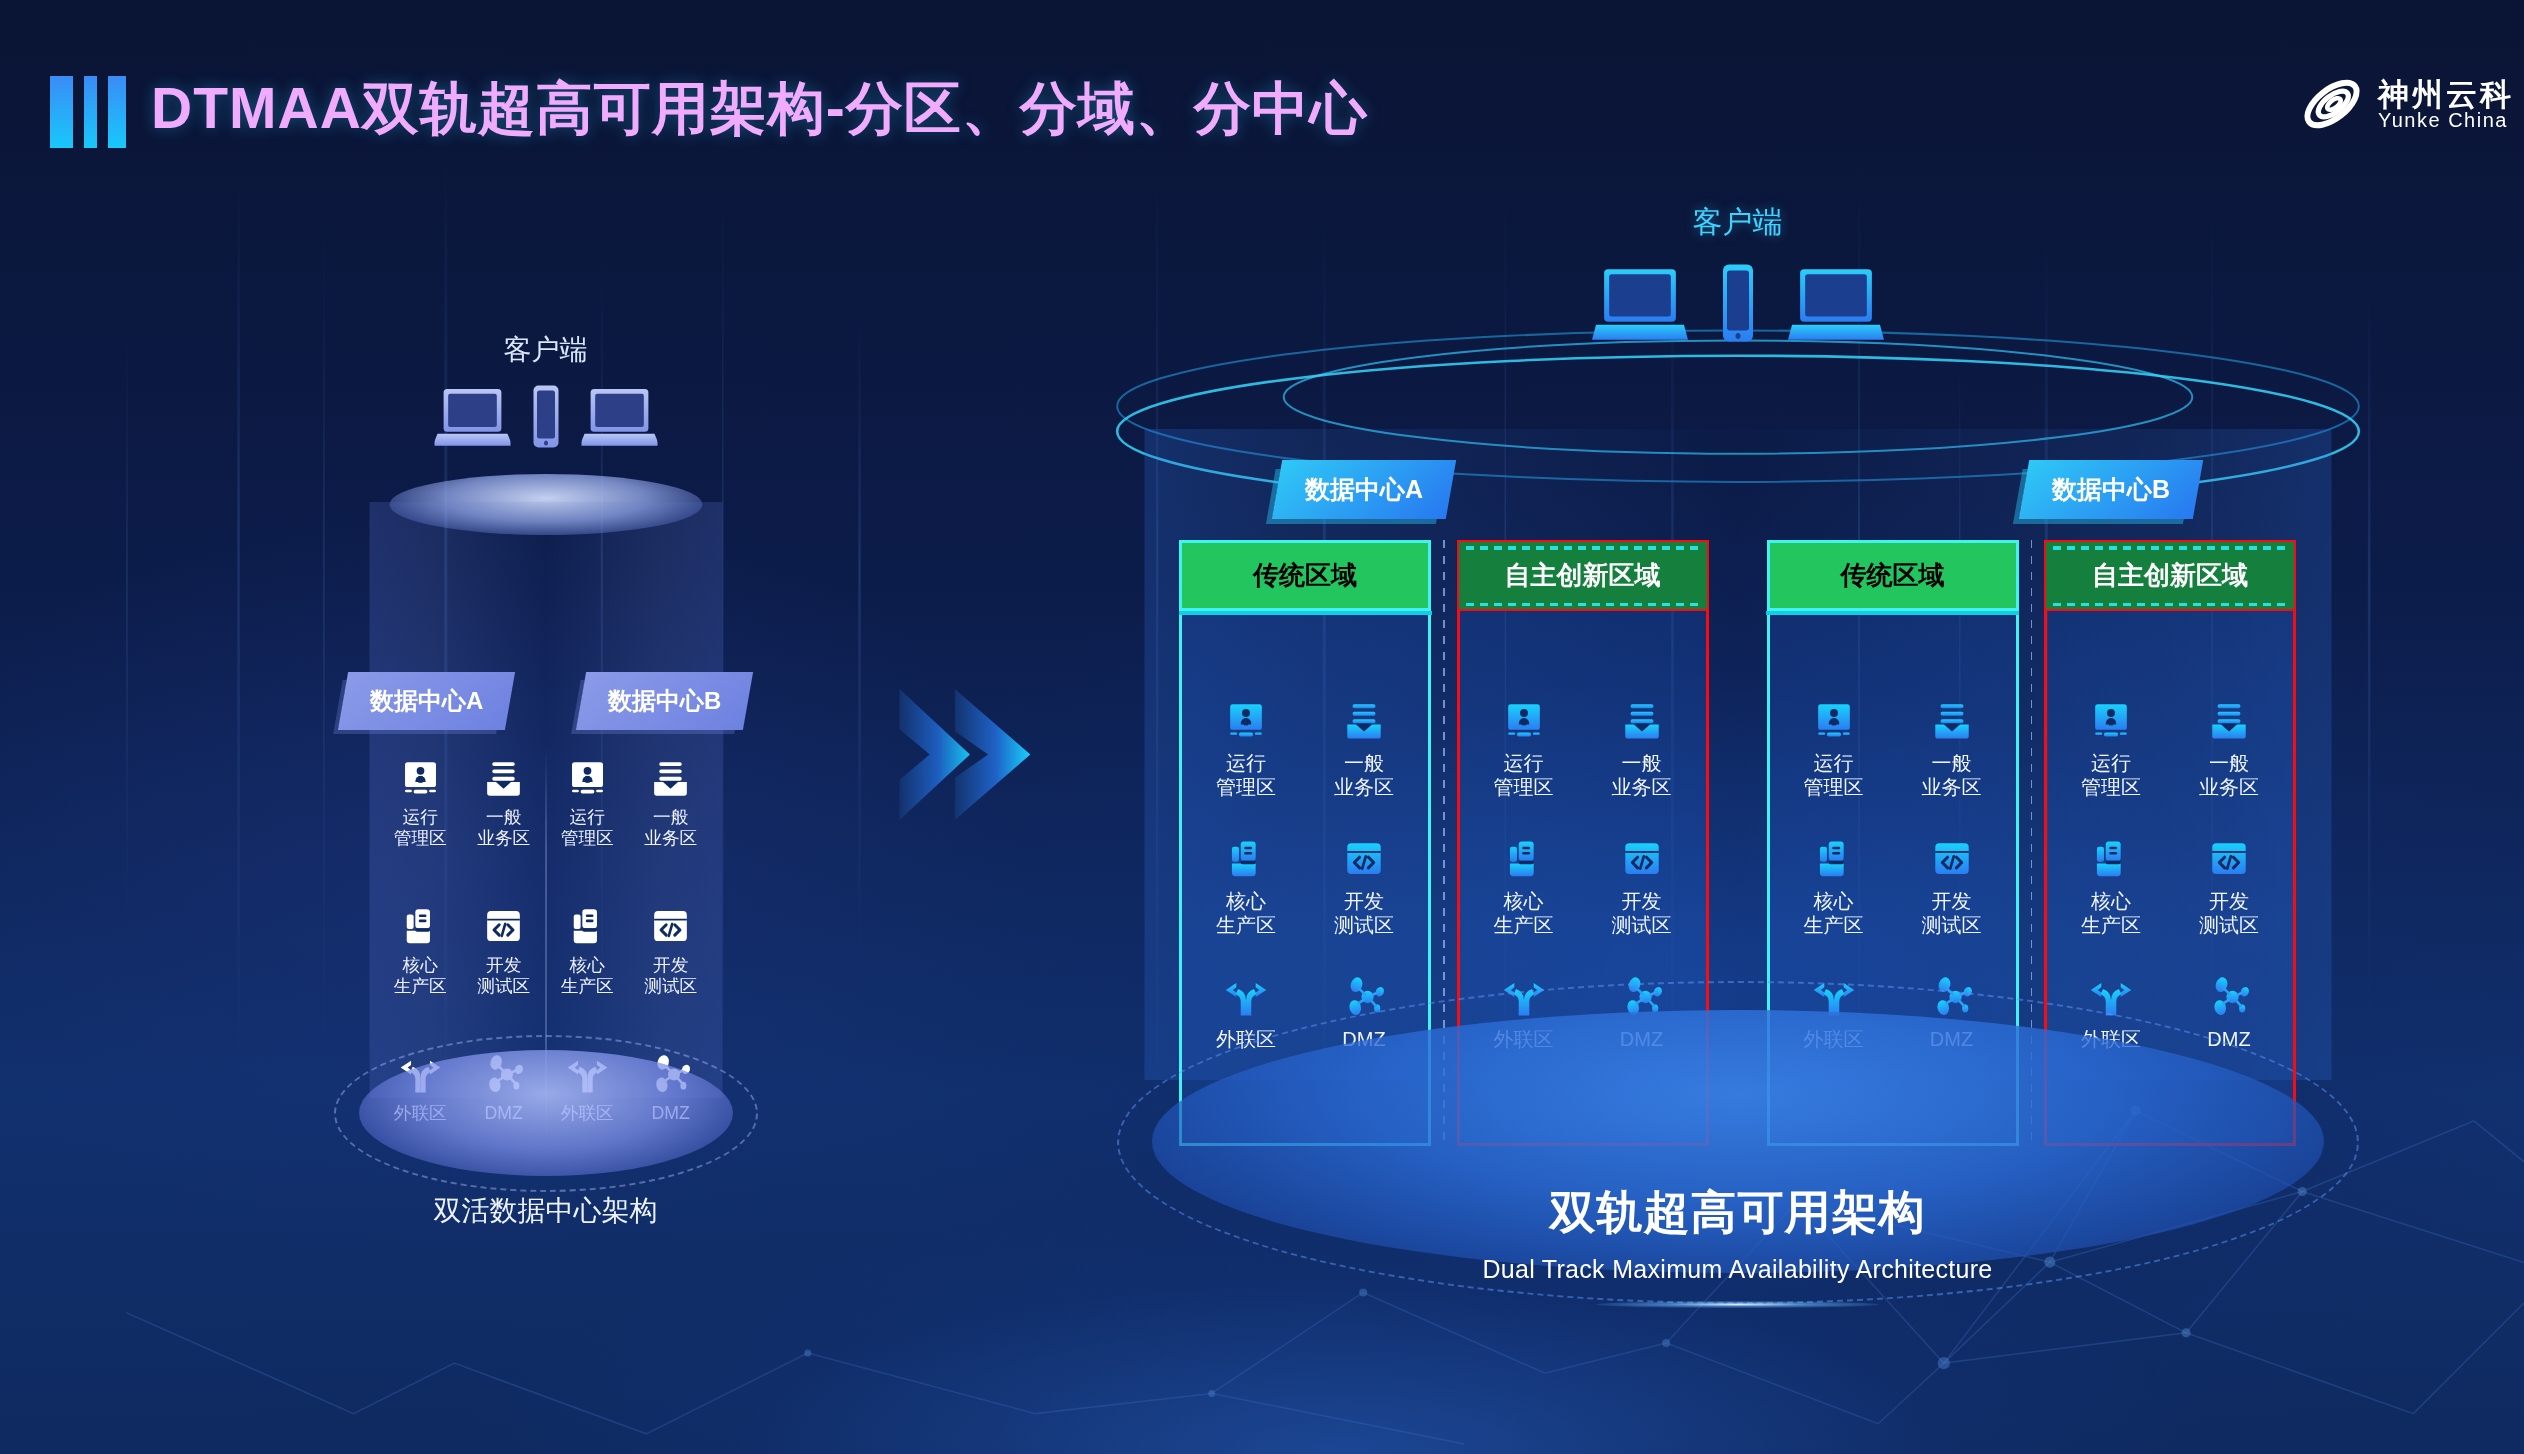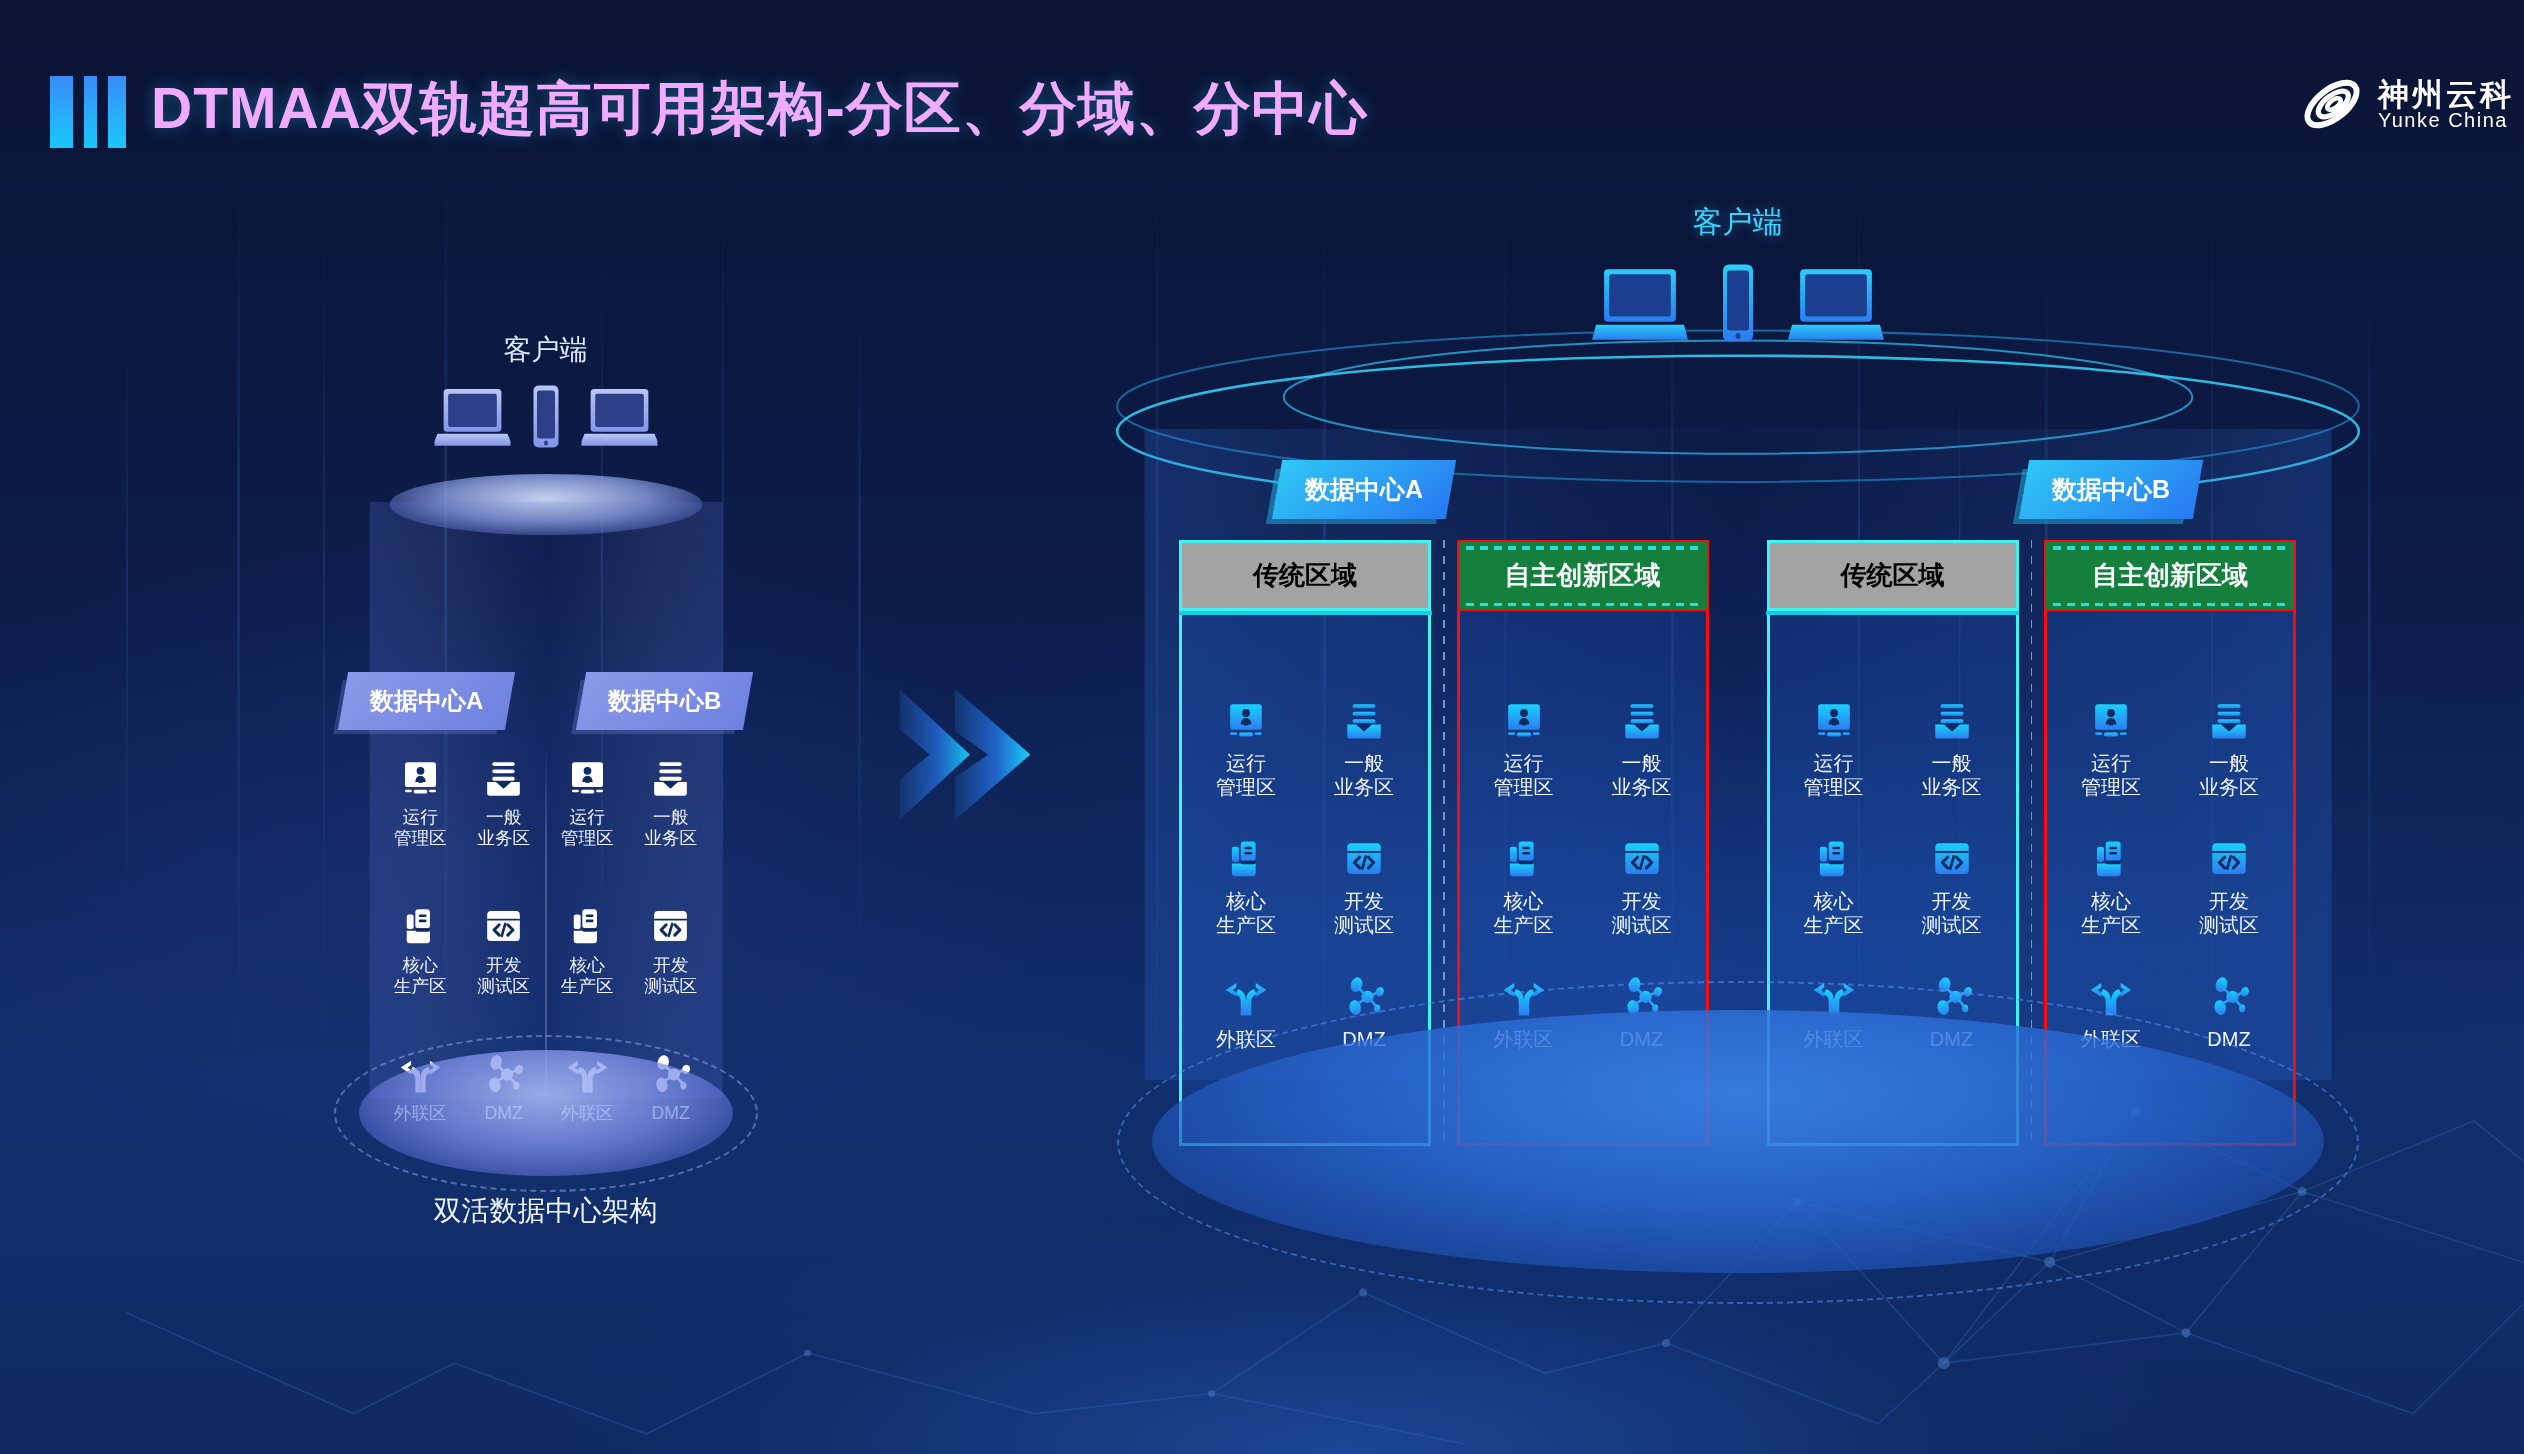--- a/index.html
+++ b/index.html
@@ -136,21 +136,21 @@
   .dc-chip-r span { display:block; transform:skewX(10deg); color:#fff; font-size:25px; font-weight:700; white-space:nowrap; }
 
   .rt-panels { position:absolute; left:0; right:0; top:348px; display:flex; justify-content:center; }
   .dc-group { display:flex; gap:25px; }
   .dc-gap { width:58px; }
   .panel { width:252px; display:flex; flex-direction:column; }
   .panel-head {
     height:71px; display:flex; align-items:center; justify-content:center;
     font-size:26px; font-weight:700; position:relative;
   }
-  .panel.trad .panel-head { background:#a3a3a3; color:#000; border:3.5px solid #41f3f0; }
+  .panel.trad .panel-head { background:#22c55e; color:#000; border:3.5px solid #41f3f0; }
   .panel.trad .panel-head::after {
     content:""; position:absolute; left:-3.5px; right:-3.5px; bottom:-7px; height:4px; background:#0fcfe8;
   }
   .panel.innov .panel-head { background:#15803d; color:#fff; border:2px solid #fb0b10; }
   .panel.innov .panel-head::before {
     content:""; position:absolute; left:7px; right:7px; top:4px; height:3.5px;
     background:repeating-linear-gradient(90deg,#2ddede 0 8px, transparent 8px 14px);
   }
   .panel.innov .panel-head::after {
     content:""; position:absolute; left:7px; right:7px; bottom:3px; height:3.5px;
@@ -764,14 +764,19 @@
             <div class="zlabel">DMZ</div>
           </div>
         </div>
       </div>
     </div>
   </div>
 
   <div class="rt-base-ring"></div>
   <div class="rt-base"></div>
 
+  <div class="rt-caption">
+    <div class="rt-cap-cn">双轨超高可用架构</div>
+    <div class="rt-cap-en">Dual Track Maximum Availability Architecture</div>
+    <div class="rt-cap-glow"></div>
+  </div>
 </div>
 
 
 </body></html>

